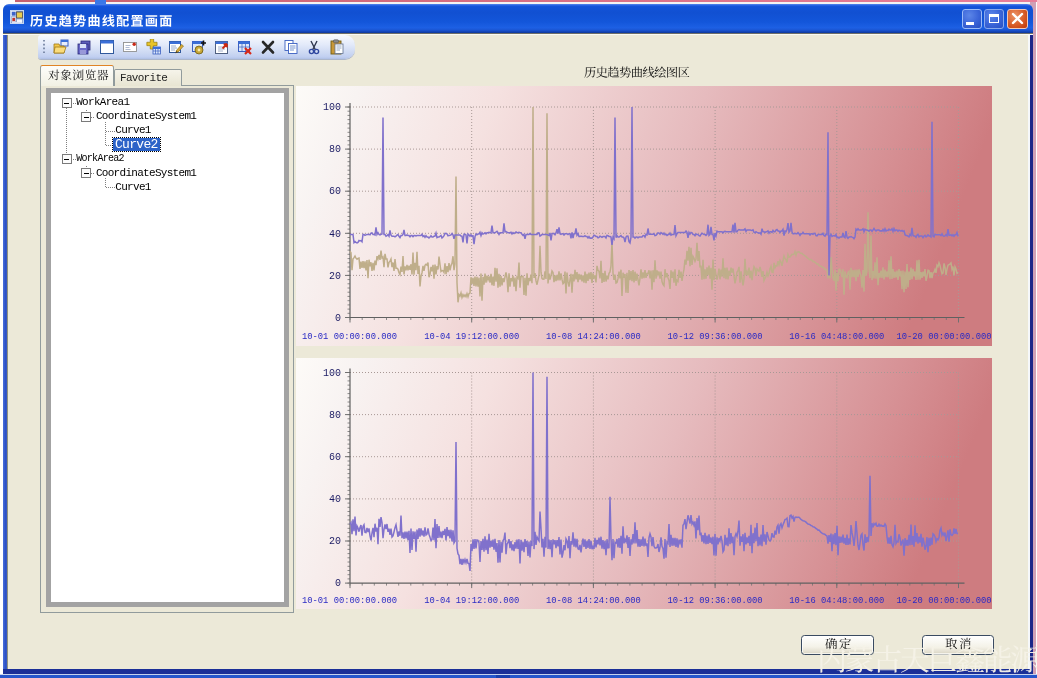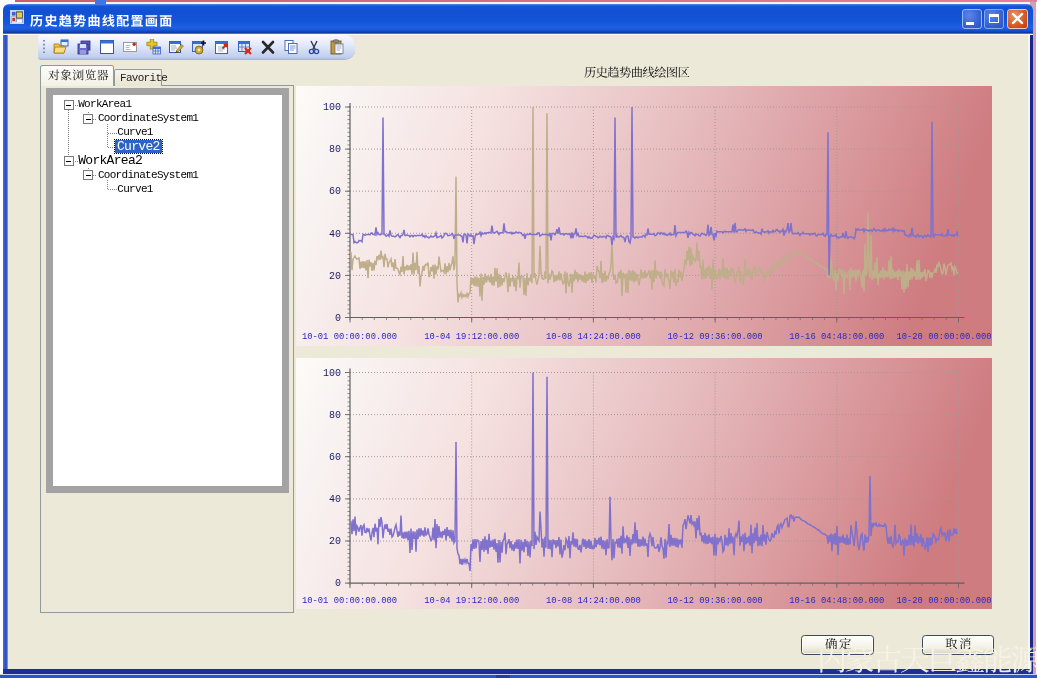--- a/index.html
+++ b/index.html
@@ -164,25 +164,25 @@
       <div class="abs" style="left:7px;top:3px">
         <svg width="61" height="14" viewBox="0 0 61 14" style="display:block" fill="#1a1a1a">
           <path transform="translate(0.00,10.38) scale(0.01180,-0.01180)" d="M487 455 477 445C541 386 574 293 592 237C657 178 715 354 487 455ZM878 652 833 589H804V795C828 798 838 807 841 821L739 833V589H439L447 560H739V28C739 12 733 6 711 6C688 6 564 14 564 14V-1C617 -7 646 -16 664 -28C680 -40 687 -57 690 -77C792 -68 804 -31 804 22V560H932C945 560 955 565 958 576C929 608 878 652 878 652ZM114 577 100 567C165 507 224 428 271 348C212 206 131 72 29 -30L44 -42C158 48 243 162 307 285C343 215 371 147 385 95C423 7 490 61 429 195C408 241 377 294 337 348C386 456 419 569 442 675C465 677 475 679 482 689L409 757L369 715H48L57 685H373C355 593 329 497 293 403C244 462 185 521 114 577Z"></path>
           <path transform="translate(12.20,10.38) scale(0.01180,-0.01180)" d="M858 349 801 396C820 401 838 411 839 415V576C858 580 874 587 881 595L801 655L764 617H542C592 645 643 682 678 710C698 710 711 711 719 719L647 785L606 745H356C374 763 391 782 405 799C432 800 444 805 447 816L345 838C288 742 167 617 41 543L52 529C95 548 137 571 176 597V385H186C218 385 239 402 239 407V430H365C287 356 189 296 72 251L79 234C216 275 330 333 419 407C436 387 451 366 464 344C372 255 210 167 68 119L75 102C222 140 384 213 492 287C499 270 504 252 509 234C405 126 219 28 49 -22L55 -40C223 -2 401 75 522 162C528 91 516 29 491 3C484 -4 477 -5 464 -5C440 -5 368 -1 329 2L330 -14C364 -20 399 -30 411 -37C423 -46 430 -58 430 -78C485 -78 518 -68 537 -46C586 3 603 125 559 244L617 262C669 126 773 34 907 -24C916 6 935 26 962 29L963 40C824 78 698 156 637 269C707 294 776 323 822 348C841 339 850 341 858 349ZM596 716C572 685 539 646 507 617H252L223 629C261 657 296 687 327 716ZM239 587H486C462 542 431 499 394 460H239ZM774 587V460H474C511 499 541 541 566 587ZM774 430V399C720 357 630 302 552 262C528 319 489 374 433 420L444 430Z"></path>
           <path transform="translate(24.40,10.38) scale(0.01180,-0.01180)" d="M95 208C84 208 53 208 53 208V186C73 184 87 182 100 173C121 158 127 77 113 -23C115 -55 127 -73 145 -73C179 -73 198 -47 200 -4C203 79 175 124 174 170C173 195 178 228 186 261C198 312 265 556 300 688L280 691C133 266 133 266 118 230C109 209 106 208 95 208ZM43 599 33 590C72 564 118 517 131 476C201 433 246 571 43 599ZM79 835 69 826C113 795 166 738 180 690C251 645 299 790 79 835ZM378 835 367 828C404 786 447 714 454 659C518 605 579 747 378 835ZM951 826 853 837V20C853 4 847 -2 827 -2C806 -2 697 7 697 7V-9C744 -15 771 -24 787 -35C801 -46 807 -62 811 -81C904 -71 914 -38 914 15V800C939 803 949 812 951 826ZM787 740 689 751V124H701C724 124 750 138 750 147V713C775 716 784 726 787 740ZM595 683 551 626H292L300 597H518C511 513 498 433 477 357C437 407 387 461 325 517L309 509C356 447 409 366 453 282C406 155 334 42 225 -53L235 -65C350 13 430 108 485 218C515 153 538 88 546 31C610 -26 651 100 520 298C554 389 575 489 588 597H651C665 597 674 602 677 613C646 643 595 683 595 683Z"></path>
           <path transform="translate(36.60,10.38) scale(0.01180,-0.01180)" d="M423 828 323 839V453H335C360 453 386 466 386 473V802C411 805 421 814 423 828ZM227 765 128 775V476H140C164 476 190 490 190 497V737C215 741 225 750 227 765ZM601 219 511 230V3C511 -46 527 -60 613 -60H745C927 -60 958 -49 958 -19C958 -6 953 0 931 7L928 127H915C904 73 893 27 885 11C881 1 878 0 864 -1C848 -3 805 -3 747 -3H621C576 -3 571 0 571 14V196C590 198 600 207 601 219ZM545 342 448 351C443 181 435 40 52 -62L62 -80C488 13 500 159 512 316C533 319 542 329 545 342ZM650 641 640 632C687 598 750 536 769 486C838 449 872 589 650 641ZM266 130V398H720V122H730C751 122 783 136 784 142V389C801 392 816 400 822 407L746 466L711 427H271L202 460V108H211C238 108 266 123 266 130ZM653 814 553 841C527 708 477 575 421 489L437 479C488 528 533 596 569 674H934C948 674 957 678 960 689C926 720 873 763 873 763L825 702H582C594 732 606 762 616 794C638 793 649 802 653 814Z"></path>
           <path transform="translate(48.80,10.38) scale(0.01180,-0.01180)" d="M605 526C635 501 670 461 685 431C745 397 786 507 616 540V555H802V507H811C832 507 863 522 864 527V735C884 739 901 747 907 755L828 817L792 777H621L554 806V515H563C579 515 595 521 605 526ZM205 503V555H381V523H390C406 523 427 531 437 538C418 499 393 459 361 420H44L53 391H336C264 311 163 237 28 185L36 172C79 185 119 199 156 215V-84H165C191 -84 217 -70 217 -64V-12H382V-57H392C413 -57 443 -42 444 -35V190C464 194 480 201 487 209L408 269L372 231H222L207 238C296 282 365 335 418 391H584C634 331 694 281 781 241L771 231H611L544 261V-79H554C580 -79 606 -65 606 -59V-12H781V-62H791C811 -62 843 -47 844 -41V189C860 192 873 198 881 204L937 188C942 221 955 245 973 252L975 263C806 283 693 328 613 391H933C947 391 956 396 959 407C926 438 872 480 872 480L823 420H443C463 444 481 469 495 494C515 492 529 496 534 508L442 543L443 736C462 740 478 748 485 755L406 816L371 777H210L144 807V482H153C179 482 205 497 205 503ZM781 201V18H606V201ZM382 201V18H217V201ZM802 747V584H616V747ZM381 747V584H205V747Z"></path>
         </svg>
       </div>
     </div>
-<div class="abs" style="left:111px;top:64.5px;width:48px;height:17.5px;border:1px solid #919b9c;border-bottom:none;border-radius:2px 2px 0 0;background:linear-gradient(180deg,#f6f4ea,#e8e5d2);z-index:2">
+<div class="abs" style="left:111px;top:64.5px;width:68px;height:17.5px;border:1px solid #919b9c;border-bottom:none;border-radius:2px 2px 0 0;background:linear-gradient(180deg,#f6f4ea,#e8e5d2);z-index:2">
       <div style="position:absolute;left:5px;top:2px;font-family:'Liberation Mono',monospace;font-size:11px;letter-spacing:-0.7px;color:#222">Favorite</div>
     </div>
 <div class="abs" style="left:37px;top:81px;width:254px;height:528px;border:1px solid #919b9c;background:#ECE9D8;z-index:1"></div>
-<div class="abs" style="left:42.5px;top:84px;width:243px;height:405px;border:7px solid #a3a3a3;background:#fff;z-index:2">
+<div class="abs" style="left:42.5px;top:84px;width:243px;height:519px;border:5px solid #a3a3a3;background:#fff;z-index:2">
 <svg width="243" height="519" style="display:block;position:absolute;left:0;top:0" shape-rendering="crispEdges">
         <g transform="translate(0.5,0.5)">
           <line x1="19.7" y1="9.5" x2="24.2" y2="9.5" stroke="#7f7f7f" stroke-dasharray="1,1"></line>
           <line x1="39.2" y1="23.6" x2="43.7" y2="23.6" stroke="#7f7f7f" stroke-dasharray="1,1"></line>
           <line x1="19.7" y1="65.7" x2="24.2" y2="65.7" stroke="#7f7f7f" stroke-dasharray="1,1"></line>
           <line x1="39.2" y1="79.8" x2="43.7" y2="79.8" stroke="#7f7f7f" stroke-dasharray="1,1"></line>
           <line x1="15.2" y1="14.0" x2="15.2" y2="61.2" stroke="#7f7f7f" stroke-dasharray="1,1"></line>
           <line x1="34.7" y1="16.5" x2="34.7" y2="19.1" stroke="#7f7f7f" stroke-dasharray="1,1"></line>
           <line x1="34.7" y1="72.7" x2="34.7" y2="75.2" stroke="#7f7f7f" stroke-dasharray="1,1"></line>
           <line x1="54.3" y1="28.6" x2="54.3" y2="51.7" stroke="#7f7f7f" stroke-dasharray="1,1"></line>
@@ -197,21 +197,21 @@
           <rect x="10.7" y="61.2" width="9" height="9" fill="#fcfcfc" stroke="#7a7a7a"></rect>
           <line x1="12.7" y1="65.7" x2="17.7" y2="65.7" stroke="#000"></line>
           <rect x="30.2" y="75.2" width="9" height="9" fill="#fcfcfc" stroke="#7a7a7a"></rect>
           <line x1="32.2" y1="79.8" x2="37.2" y2="79.8" stroke="#000"></line>
         </g>
       </svg>
       <div style="font-family:'Liberation Mono',monospace;font-size:11px;letter-spacing:-0.7px;color:#000;position:absolute;white-space:pre;line-height:12px;left:25.7px;top:3.3px">WorkArea1</div>
       <div style="font-family:'Liberation Mono',monospace;font-size:11px;letter-spacing:-0.7px;color:#000;position:absolute;white-space:pre;line-height:12px;left:45.4px;top:17.35px">CoordinateSystem1</div>
       <div style="font-family:'Liberation Mono',monospace;font-size:11px;letter-spacing:-0.7px;color:#000;position:absolute;white-space:pre;line-height:12px;left:64.8px;top:31.400000000000002px">Curve1</div>
       <div style="font-family:'Liberation Mono',monospace;font-size:13px;letter-spacing:-0.7px;color:#000;position:absolute;white-space:pre;line-height:12px;left:62.5px;top:45.25px;background:#2c63c8;color:#fff;padding:0.5px 2px 0.5px 2px;outline:1px dotted #000">Curve2</div>
-      <div style="font-family:'Liberation Mono',monospace;font-size:13px;letter-spacing:-0.7px;color:#000;position:absolute;white-space:pre;line-height:12px;left:25.7px;top:59.5px">WorkArea2</div>
+      <div style="font-family:'Liberation Mono',monospace;font-size:10px;letter-spacing:-0.7px;color:#000;position:absolute;white-space:pre;line-height:12px;left:25.7px;top:59.5px">WorkArea2</div>
       <div style="font-family:'Liberation Mono',monospace;font-size:11px;letter-spacing:-0.7px;color:#000;position:absolute;white-space:pre;line-height:12px;left:45.4px;top:73.55px">CoordinateSystem1</div>
       <div style="font-family:'Liberation Mono',monospace;font-size:11px;letter-spacing:-0.7px;color:#000;position:absolute;white-space:pre;line-height:12px;left:64.8px;top:87.60000000000001px">Curve1</div>
 </div>
 <div class="abs" style="left:581px;top:62px">
       <svg width="106" height="14" viewBox="0 0 106 14" style="display:block" fill="#111111">
         <path transform="translate(0.00,10.74) scale(0.01220,-0.01220)" d="M618 677 514 688V570L512 486H264L273 456H511C499 265 442 68 195 -61L206 -77C498 40 564 254 579 456H812C802 218 782 60 750 29C740 20 731 18 712 18C690 18 620 24 578 28V10C615 4 655 -6 671 -16C684 -27 688 -45 688 -65C732 -65 770 -53 798 -25C842 21 867 184 876 449C897 450 910 456 917 464L841 527L802 486H581L583 567V651C608 654 615 664 618 677ZM866 810 819 751H235L156 787V483C156 293 142 95 29 -63L44 -73C209 81 222 307 222 484V721H927C941 721 951 726 954 737C921 768 866 810 866 810Z"></path>
         <path transform="translate(11.70,10.74) scale(0.01220,-0.01220)" d="M470 834V659H222L150 692V285H161C187 285 215 300 215 307V367H469C463 285 444 214 405 153C348 195 303 247 271 310L255 298C286 226 328 168 380 119C314 41 207 -18 43 -61L48 -80C226 -44 344 11 419 86C537 -5 697 -53 897 -77C905 -44 927 -22 957 -16L958 -5C755 9 580 45 451 122C504 190 528 272 534 367H793V295H803C825 295 858 310 859 316V618C879 622 895 629 901 637L820 700L783 659H536V796C561 800 569 810 572 823ZM793 631V396H536V416V631ZM215 396V631H470V415V396Z"></path>
         <path transform="translate(23.40,10.74) scale(0.01220,-0.01220)" d="M386 362 344 308H293V425C314 427 322 436 324 449L233 460V85C197 114 168 156 143 213C152 268 158 322 161 372C184 373 195 381 199 395L101 415C102 258 82 58 30 -64L43 -74C90 -7 119 85 137 178C215 -12 335 -50 561 -50C650 -50 843 -50 924 -50C927 -24 941 -3 968 2V16C872 13 656 13 563 13C449 13 361 19 293 49V279H437C450 279 459 284 462 295C434 324 386 362 386 362ZM319 827 222 838V692H66L74 663H222V514H36L44 485H439C453 485 462 490 465 501C435 530 386 569 386 569L342 514H283V663H422C435 663 444 668 446 679C418 707 369 745 369 745L328 692H283V801C307 804 317 813 319 827ZM700 800 602 833C570 720 519 601 472 528L487 517C531 561 575 620 613 685H774C756 630 729 551 702 498H502L511 468H821V325H509L518 296H821V134H493L502 105H821V63H831C853 63 884 79 885 86V459C903 463 918 469 925 477L847 536L811 498H727C770 551 814 631 841 679C860 680 873 681 880 688L810 755L771 715H629C641 737 652 759 662 782C683 781 695 789 700 800Z"></path>
         <path transform="translate(35.10,10.74) scale(0.01220,-0.01220)" d="M56 528 100 452C109 455 118 462 121 475L249 515V391C249 378 245 373 231 373C216 373 144 379 144 379V363C178 358 196 351 207 341C217 332 221 316 223 298C302 305 312 335 312 387V536C373 557 423 575 464 591L461 607L312 576V667H456C470 667 479 672 482 683C453 713 405 752 405 752L363 697H312V801C335 804 345 812 348 826L249 837V697H53L61 667H249V563C166 547 96 534 56 528ZM703 827 602 837C602 789 602 743 599 700H483L492 670H597C594 632 589 596 579 562C553 572 523 580 489 587L480 575C506 561 536 543 566 523C534 446 476 379 366 323L378 307C502 356 572 417 612 487C644 462 671 434 687 410C745 387 763 472 636 538C651 579 659 624 663 670H779C783 533 802 405 871 346C897 324 940 311 955 334C963 347 958 361 941 383L951 482L940 485C931 459 921 432 913 411C909 401 906 400 898 406C856 443 839 568 841 664C859 667 872 672 878 678L806 738L770 700H666L670 803C692 805 701 815 703 827ZM561 315 457 336C452 303 445 271 435 240H93L102 211H424C376 94 274 -3 62 -64L70 -78C329 -21 444 83 497 211H785C769 105 741 26 714 7C702 -1 694 -2 675 -2C653 -2 577 4 535 8V-10C573 -15 613 -24 628 -35C641 -45 646 -61 646 -79C688 -79 725 -71 752 -52C797 -19 834 76 850 203C871 205 884 210 890 217L816 279L778 240H508C514 258 519 276 523 294C544 294 557 300 561 315Z"></path>
         <path transform="translate(46.80,10.74) scale(0.01220,-0.01220)" d="M342 579V327H169V579ZM104 608V-76H115C145 -76 169 -60 169 -52V0H821V-71H830C854 -71 885 -54 887 -46V566C906 570 923 578 929 587L848 650L811 608H643V790C667 794 676 804 679 818L579 829V608H406V790C430 794 439 804 442 818L342 829V608H176L104 642ZM406 579H579V327H406ZM342 30H169V298H342ZM406 30V298H579V30ZM643 579H821V327H643ZM643 30V298H821V30Z"></path>

